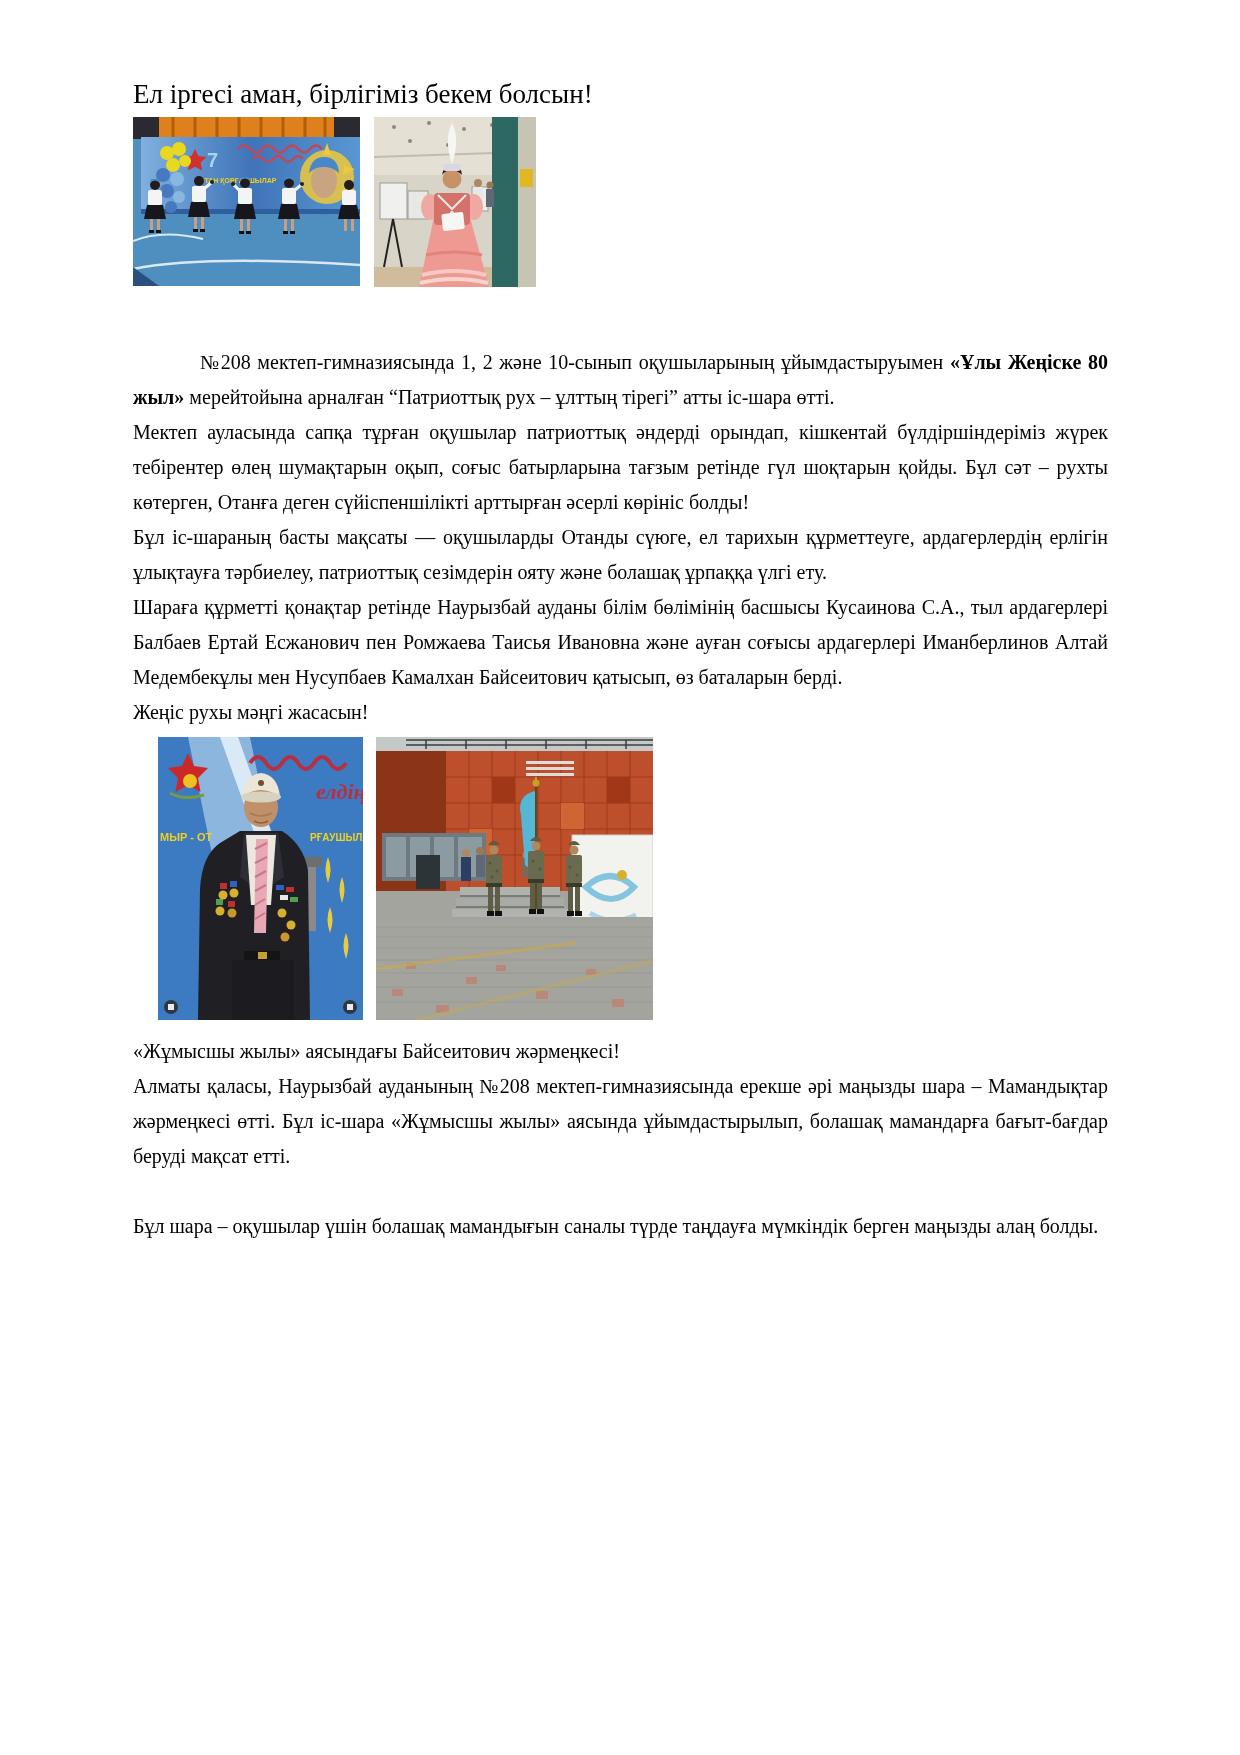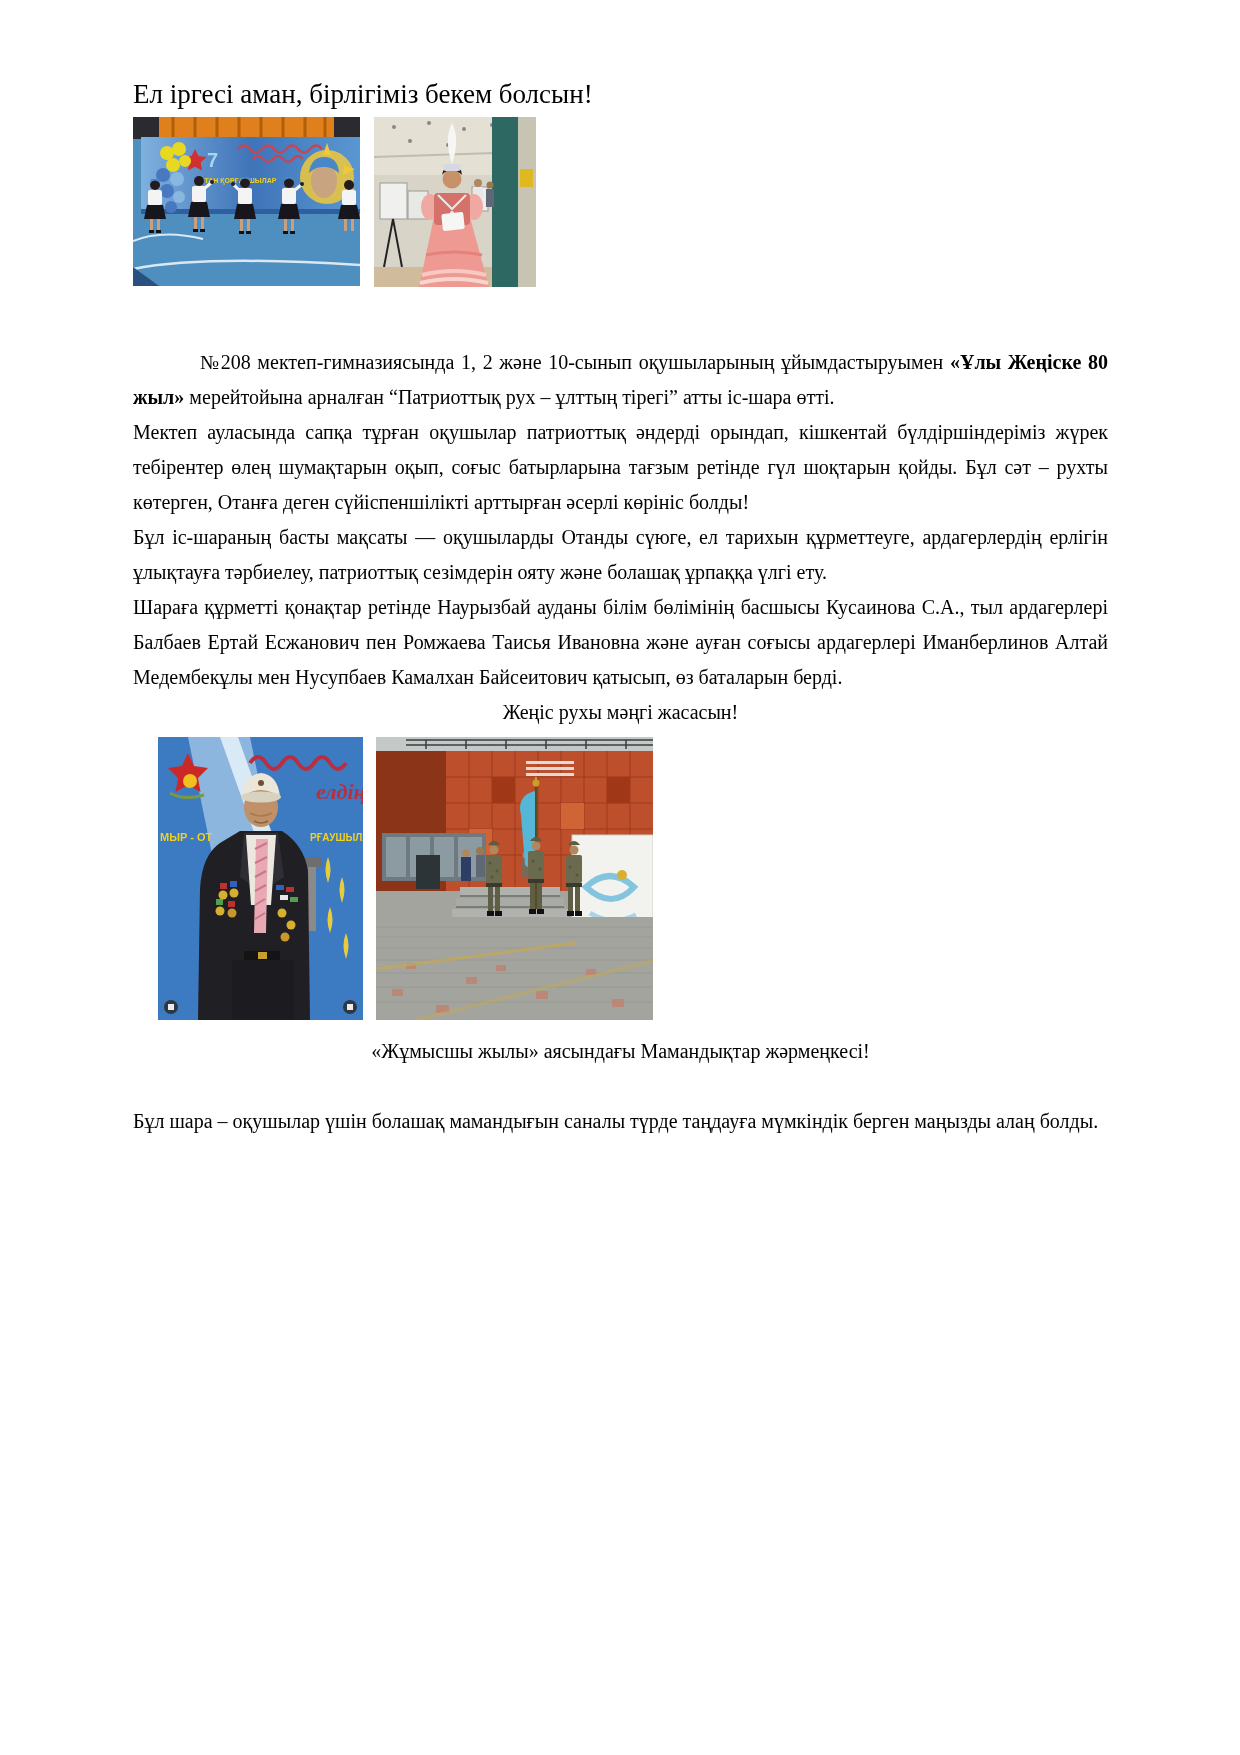--- a/index.html
+++ b/index.html
@@ -25,21 +25,21 @@
   .row2{margin-top:7px;gap:13px;padding-left:25px;}
   .photo{flex:0 0 auto;overflow:hidden;}
   .photo svg{display:block;}
   .bodytext{margin-top:58px;}
   p.doc{
     margin:0;
     font-size:20px;line-height:35px;
     text-align:justify;
   }
   p.indent{text-indent:67px;}
-  p.nojust{text-align:center;}
+  p.nojust{text-align:left;}
   .sec2{margin-top:14px;}
   .blankline{height:35px;}
   .svgtext{font-family:"Liberation Sans","DejaVu Sans",sans-serif;font-weight:bold;}
   .scripttext{font-family:"Liberation Serif",serif;font-style:italic;font-weight:bold;}
 </style>
 </head>
 <body>
 
 <div class="page">
   <div class="content">
@@ -451,19 +451,20 @@
                 <rect x="16" y="252" width="11" height="7"></rect>
             </g>
             <line x1="0" y1="232" x2="200" y2="206" stroke="#c4a858" stroke-width="3" opacity="0.75"></line>
             <line x1="40" y1="283" x2="277" y2="224" stroke="#c4a858" stroke-width="3" opacity="0.55"></line>
           </g>
         </svg>
       </div>
     </div>
 
     <div class="sec2">
-      <p class="doc nojust">«Жұмысшы жылы» аясындағы Мамандықтар жәрмеңкесі!</p>
+      <p class="doc nojust">«Жұмысшы жылы» аясындағы Байсеитович жәрмеңкесі!</p>
+      <p class="doc">Алматы қаласы, Наурызбай ауданының №208 мектеп-гимназиясында ерекше әрі маңызды шара – Мамандықтар жәрмеңкесі өтті. Бұл іс-шара «Жұмысшы жылы» аясында ұйымдастырылып, болашақ мамандарға бағыт-бағдар беруді мақсат етті.</p>
       <div class="blankline"></div>
       <p class="doc">Бұл шара – оқушылар үшін болашақ мамандығын саналы түрде таңдауға мүмкіндік берген маңызды алаң болды.</p>
     </div>
 
   </div>
 </div>
 
 </body></html>

